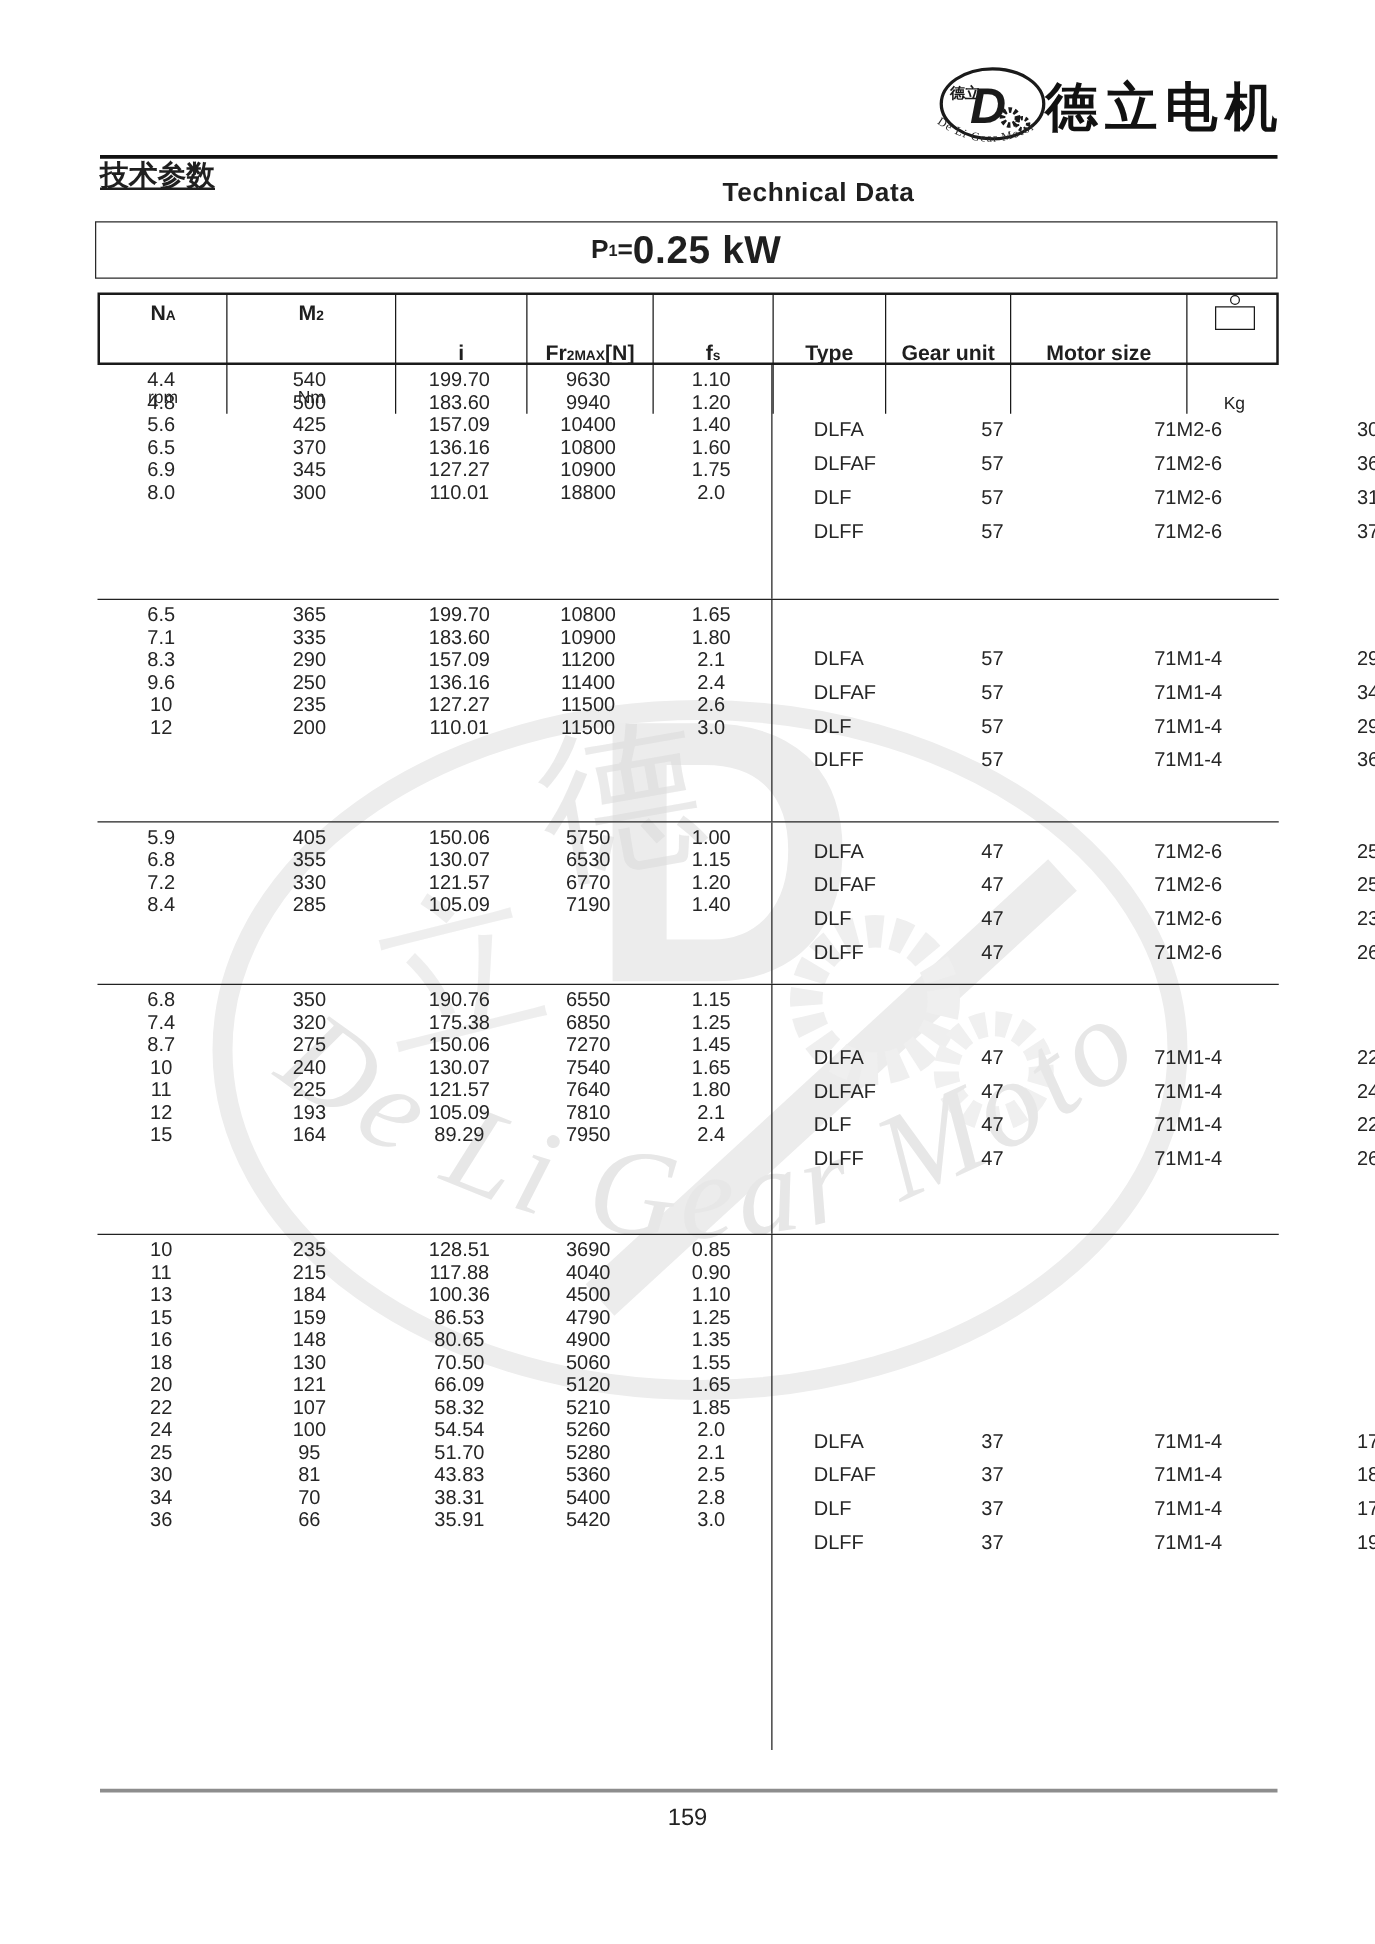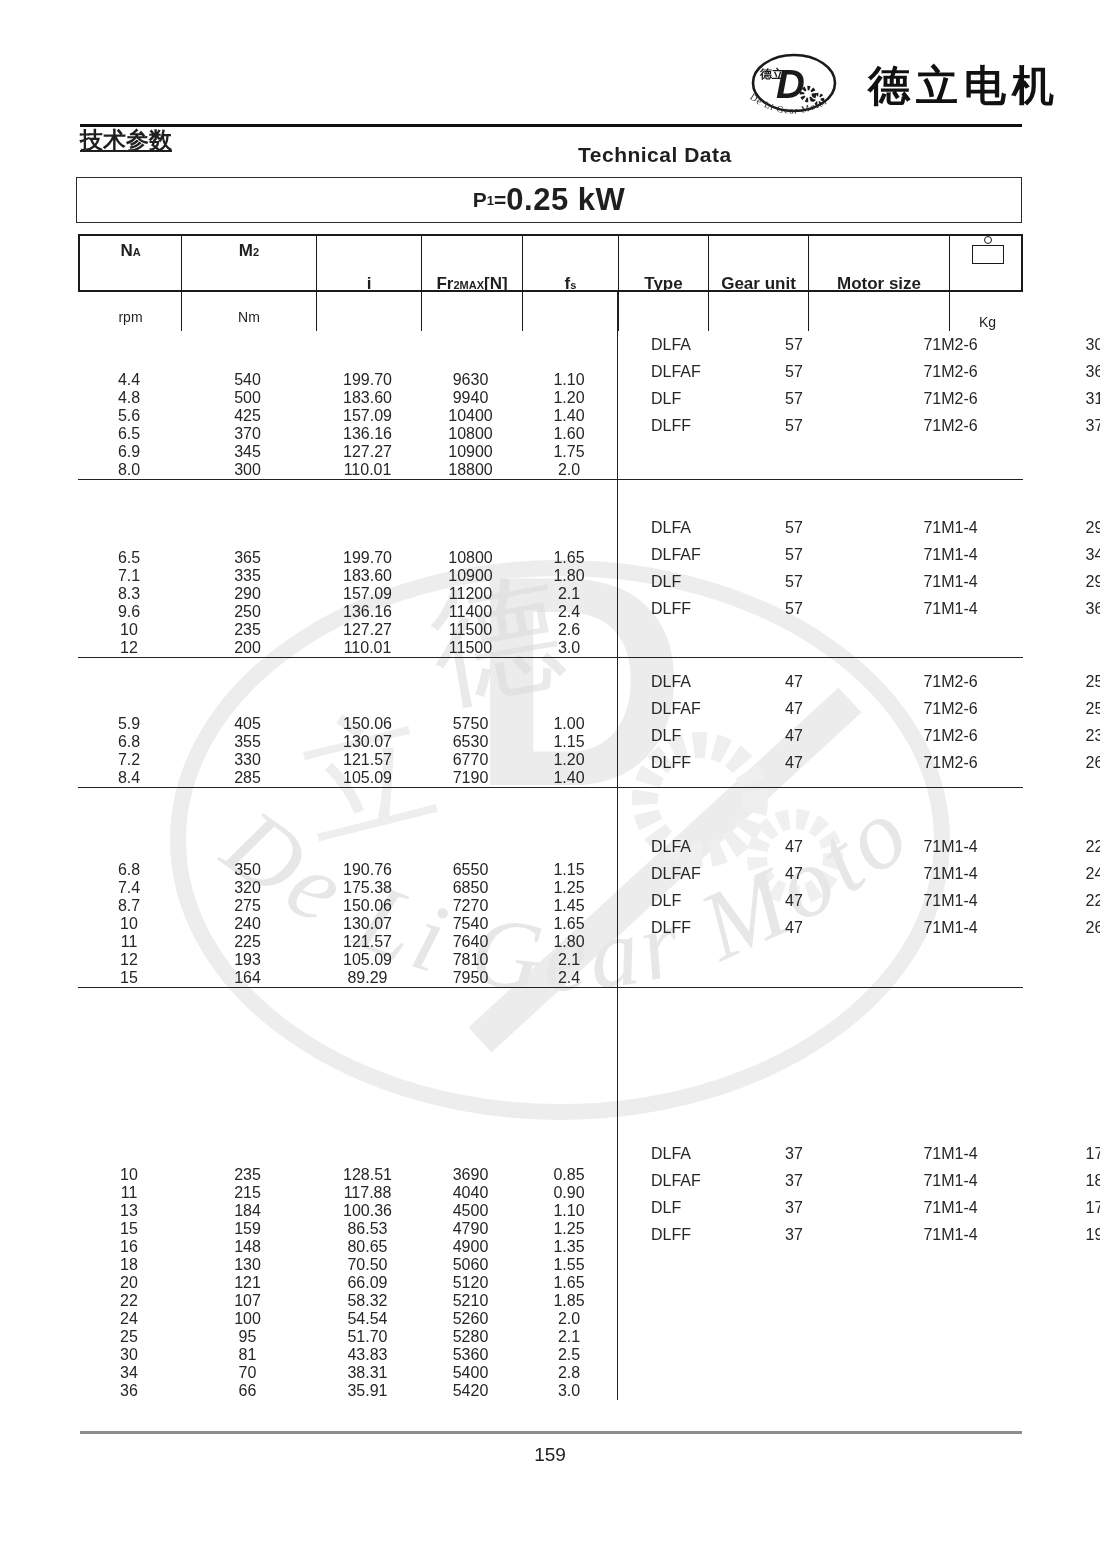--- a/index.html
+++ b/index.html
@@ -11,21 +11,20 @@
     color:#1f1f1f;
     overflow:hidden;
   }
   
   .logo{position:absolute;left:736px;top:50px;width:112px;height:82px;}
   .brand-name{
     position:absolute;left:836px;top:58px;width:195px;
     font-family:"Liberation Serif","DejaVu Serif",serif;
     font-size:42px;font-weight:bold;letter-spacing:6px;white-space:nowrap;
     color:#111;
-    margin-left:32px;
   }
   .top-rule{position:absolute;left:80px;top:124px;width:942px;height:3px;background:#111;}
   .title-cn{position:absolute;left:80px;top:125px;font-size:23px;font-weight:bold;text-decoration:underline;}
   .title-en{position:absolute;left:578px;top:143px;font-size:21px;font-weight:bold;letter-spacing:0.5px;}
   .power-box{
     position:absolute;left:76px;top:177px;width:944px;height:44px;
     border:1.6px solid #2a2a2a;
     display:flex;align-items:center;justify-content:center;
   }
   .power-box .p-sym{font-size:21px;font-weight:bold;}
@@ -53,21 +52,21 @@
   .kg-body{width:30px;height:17px;border:1.6px solid #1a1a1a;}
   
   .group{display:flex;border-bottom:1.5px solid #222;box-sizing:border-box;}
   .group:nth-child(1){height:188px;}
   .group:nth-child(2){height:178px;}
   .group:nth-child(3){height:130px;}
   .group:nth-child(4){height:200px;}
   .group:nth-child(5){height:412px;border-bottom:none;}
   .g-left{
     width:539px;display:flex;flex-direction:column;
-    justify-content:flex-end;padding:15px 0 0;box-sizing:border-box;
+    justify-content:flex-start;padding:4px 0 0;box-sizing:border-box;
   }
   .d-row{display:grid;grid-template-columns:102px 135px 105px 101px 96px;align-items:center;}
   .d-cell{text-align:center;font-size:16px;color:#262626;}
   .g-right{
     width:406px;border-left:1.5px solid #222;box-sizing:border-box;
     display:flex;align-items:center;
   }
   .models{display:flex;flex-direction:column;gap:9px;width:100%;}
   .model-row{display:grid;grid-template-columns:90px 100px 141px 75px;align-items:center;gap:36px;}
   .m-cell{text-align:center;font-size:16px;color:#262626;}

